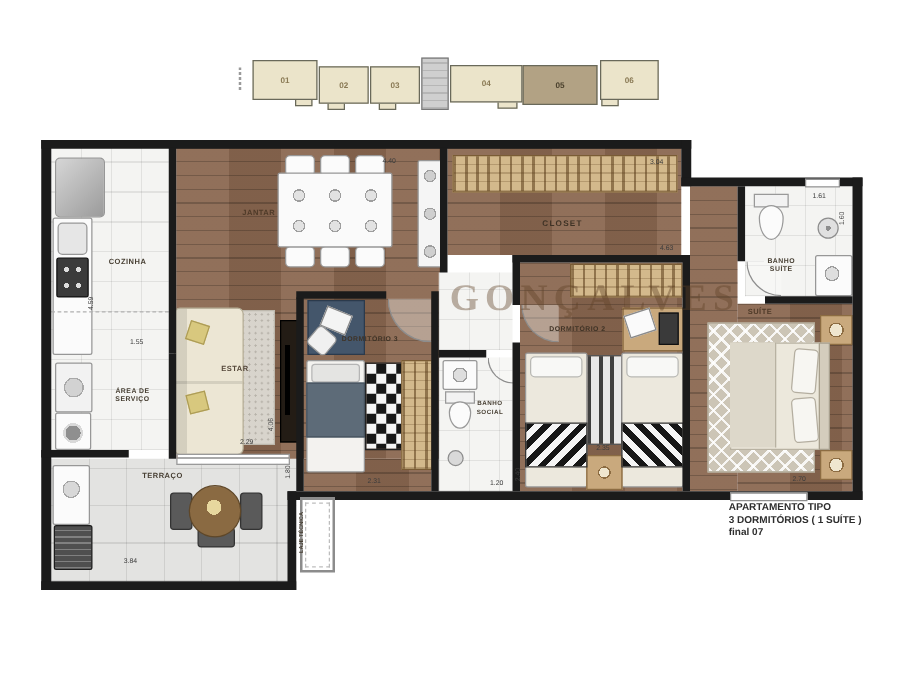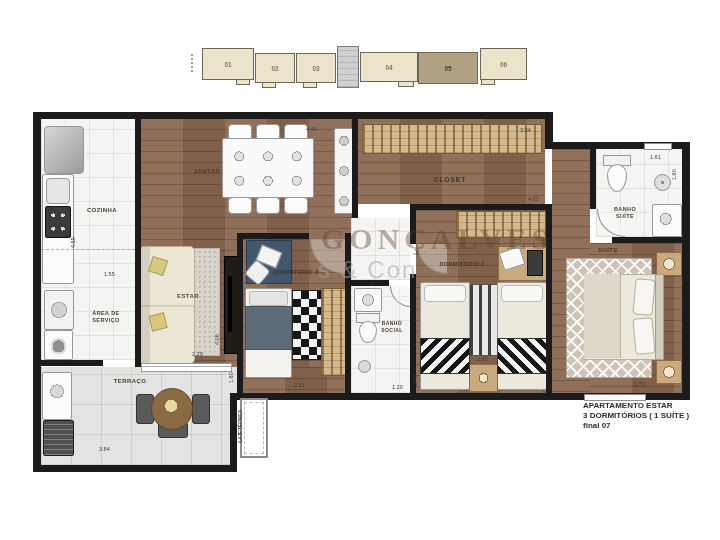--- a/index.html
+++ b/index.html
@@ -247,20 +247,19 @@
   <div class="abs" style="left:655px;top:274px;width:7px;height:84px;background:#d4cdbd;border:1px solid #a79f8d;z-index:6"></div>
   <div class="abs" style="left:634px;top:279px;width:18px;height:34px;background:#f7f6f2;border:1px solid #b4aea0;border-radius:4px;transform:rotate(5deg);z-index:7"></div>
   <div class="abs" style="left:634px;top:318px;width:18px;height:34px;background:#f7f6f2;border:1px solid #b4aea0;border-radius:4px;transform:rotate(-5deg);z-index:7"></div>
   <div class="abs" style="left:656px;top:252px;width:24px;height:22px;background:#c9a97d;border:1px solid #8c6c42;z-index:5;
        background-image:radial-gradient(circle 7px at 50% 50%,#efe6cf 0 5px,#8c6c42 5px 6px,transparent 6px)"></div>
   <div class="abs" style="left:656px;top:360px;width:24px;height:22px;background:#c9a97d;border:1px solid #8c6c42;z-index:5;
        background-image:radial-gradient(circle 7px at 50% 50%,#efe6cf 0 5px,#8c6c42 5px 6px,transparent 6px)"></div>
   <div class="lbl" style="left:588px;top:247px;width:40px;color:#4e3a28">SUÍTE</div>
   <div class="dim" style="left:634px;top:381px">2.70</div>
 
-  <div class="wm1" style="left:257px;top:222px;width:360px;font-size:30px;letter-spacing:5px;text-align:center">GONÇALVES</div>
-  <div class="wm2" style="left:318px;top:256px;font-size:24px;letter-spacing:2px">s &amp; Con</div>
-
-  <div class="title" style="left:583px;top:401px">APARTAMENTO  ESTAR</div>
+  <div class="wm1" style="left:232px;top:222px;width:360px;font-size:30px;letter-spacing:5px;text-align:right">GONÇALVES</div>
+
+  <div class="title" style="left:583px;top:401px">APARTAMENTO  TIPO</div>
   <div class="title" style="left:583px;top:411px">3 DORMITÓRIOS ( 1 SUÍTE )</div>
   <div class="title" style="left:583px;top:421px">final 07</div>
 
 </div>
 
 </body></html>

